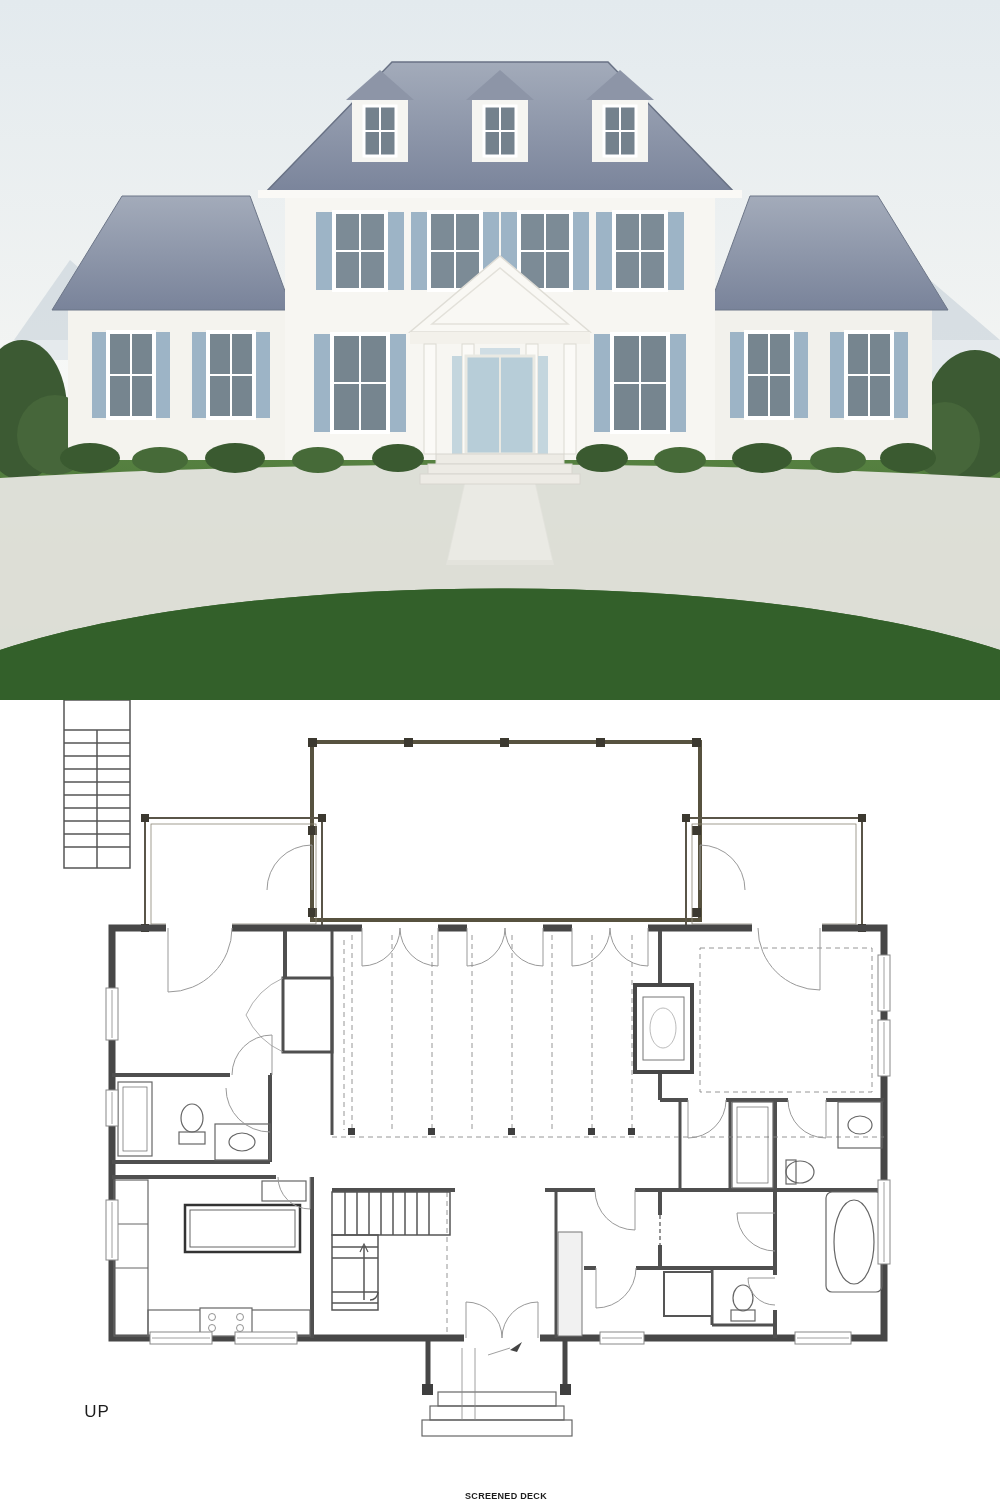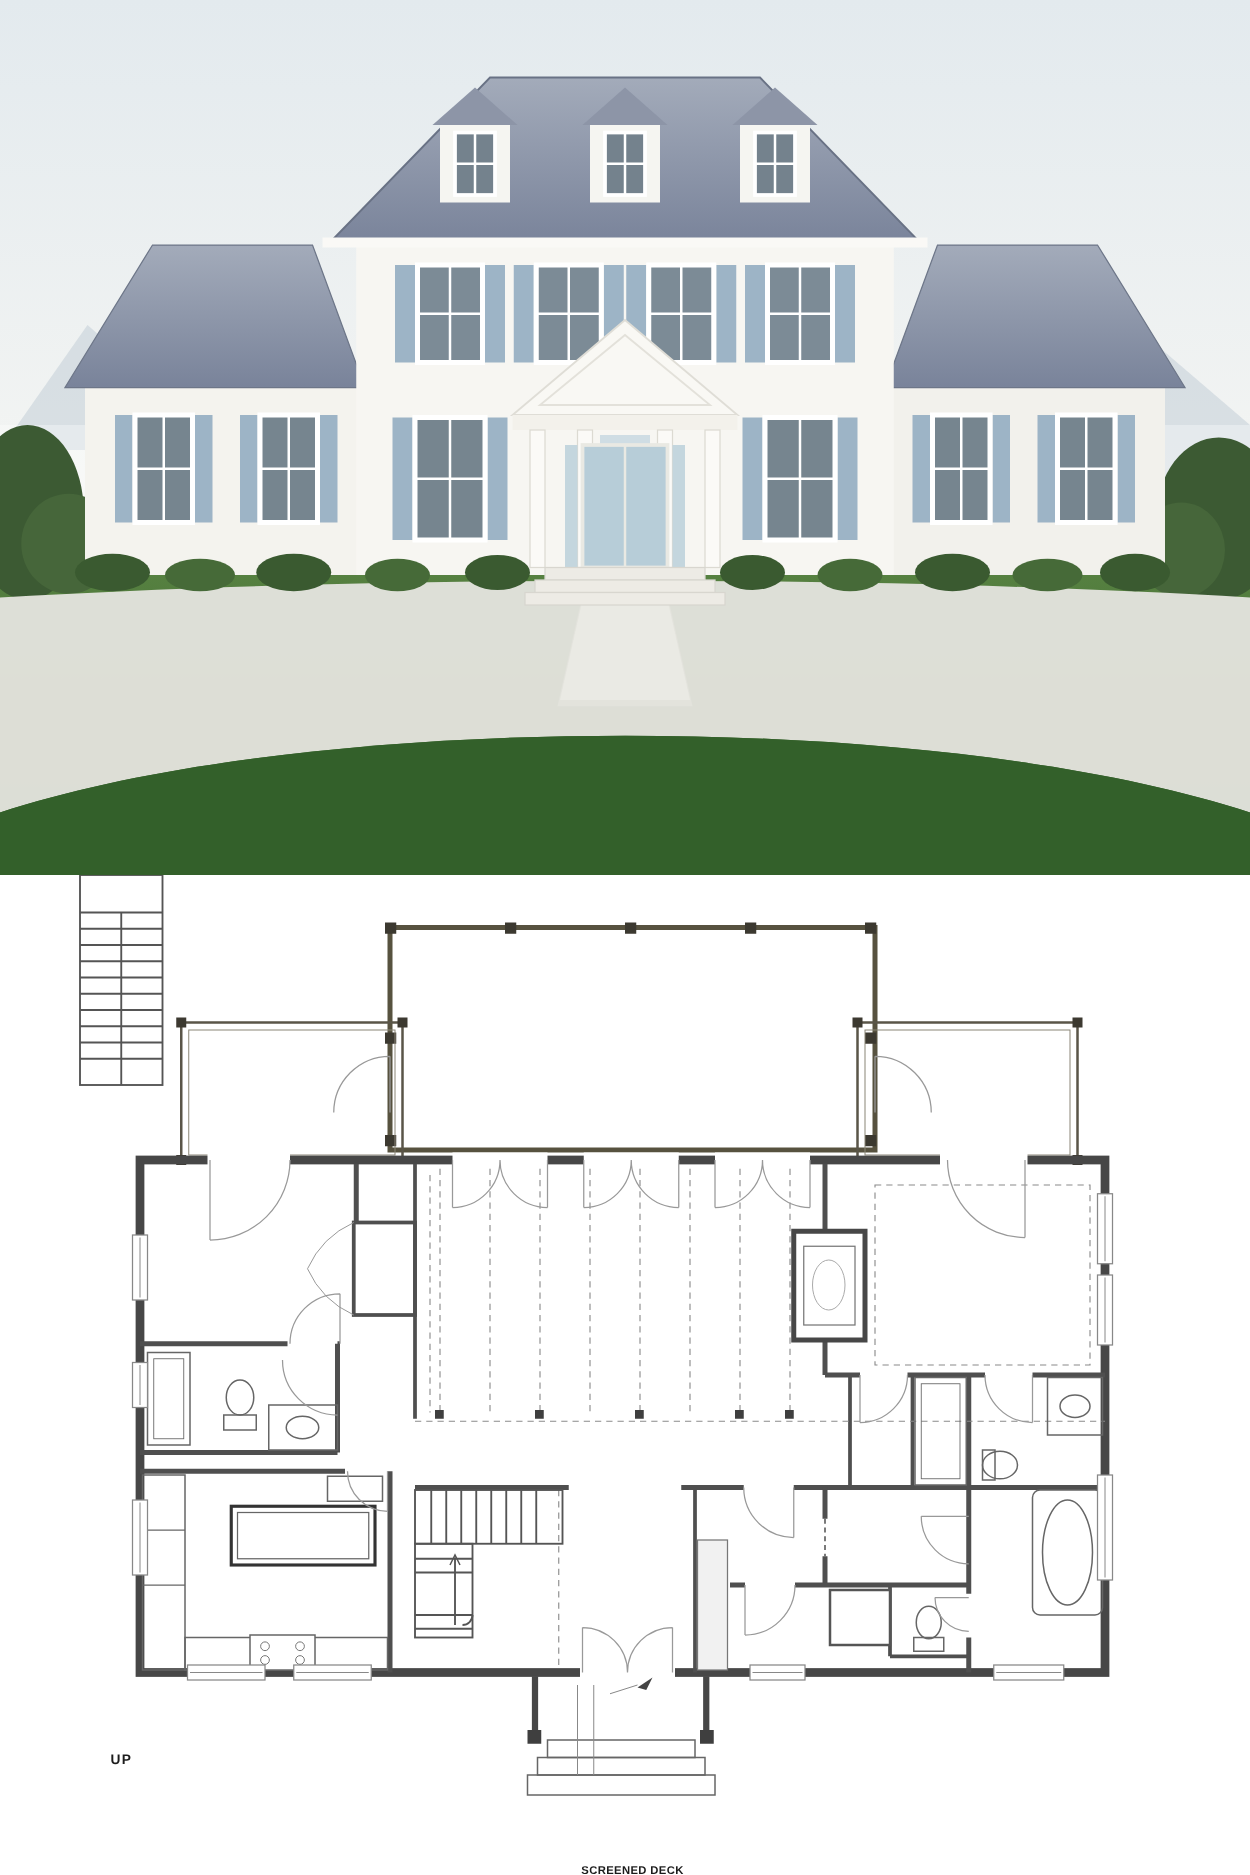--- a/index.html
+++ b/index.html
@@ -3,21 +3,21 @@
 <meta charset="utf-8">
 <style>
   html,body{margin:0;padding:0;background:#fff;}
   #page{position:relative;width:1000px;height:1500px;background:#fff;overflow:hidden;
         font-family:"Liberation Sans",sans-serif;}
   #photo{position:absolute;left:0;top:0;width:1000px;height:700px;}
   #plan{position:absolute;left:0;top:700px;width:1000px;height:800px;}
   .plan-svg{position:absolute;left:0;top:0;}
   .lbl{position:absolute;transform:translateX(-50%);text-align:center;color:#1c1c1c;white-space:nowrap;}
   .rl .rl-name{font-size:9px;font-weight:bold;text-decoration:underline;letter-spacing:.3px;line-height:1.3;}
-  .up-ext{font-size:11px;font-weight:700;letter-spacing:1px;}
+  .up-ext{font-size:17px;font-weight:400;letter-spacing:1px;}
 </style>
 </head>
 <body>
 
 <div id="page">
 
   <svg id="photo" viewBox="0 0 1000 700">
     <defs>
       <linearGradient id="skyG" x1="0" y1="0" x2="0" y2="1">
         <stop offset="0" stop-color="#e3eaee"></stop>

